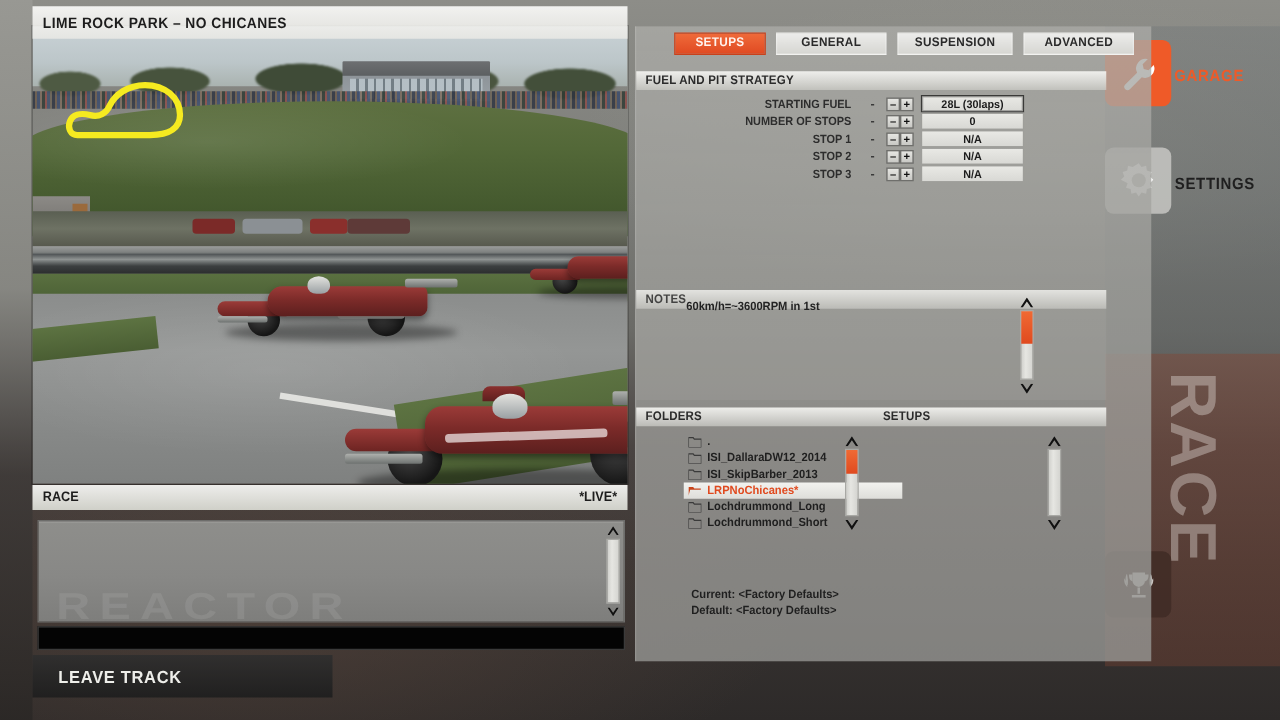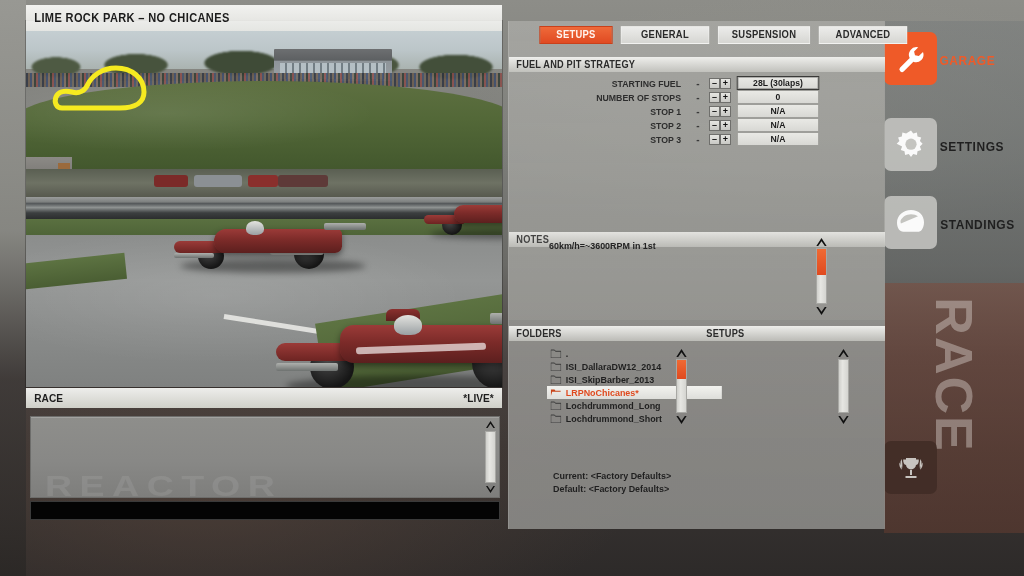--- a/index.html
+++ b/index.html
@@ -256,20 +256,21 @@
     background: linear-gradient(180deg,#f06a34,#e04a1f);
   }
 
   
   .setup-panel {
     position: absolute; left: 508px; top: 21px;
     width: 376px; height: 508px;
     background: linear-gradient(180deg, rgba(170,170,166,.80) 0%, rgba(160,160,156,.78) 40%, rgba(150,150,147,.80) 100%);
     border-left: 1px solid rgba(255,255,255,.12);
     z-index: 6;
+    padding-left: 36px;
   }
   .tabs { position:absolute; left: 28px; top: 5px; display:flex; gap: 3px; }
   .tab {
     height: 16px; line-height: 16px;
     padding: 0 9px;
     font-size: 10px; font-weight: bold; letter-spacing: .3px;
     color: #2a2a2a; text-align:center;
     background: linear-gradient(180deg,#ececea,#d6d6d2);
     border: 1px solid rgba(255,255,255,.35);
     transform: scaleX(.94); transform-origin: center;
@@ -723,29 +724,20 @@
     <div class="nav-item" style="top:118px;">
       <div class="nav-ico grey">
         <svg width="34" height="34" viewBox="0 0 34 34">
           <path d="M17 2.5l2.2 3.1 3.7-1 .6 3.8 3.7 1.1-1.3 3.6 2.7 2.7-2.7 2.7 1.3 3.6-3.7 1.1-.6 3.8-3.7-1-2.2 3.1-2.2-3.1-3.7 1-.6-3.8-3.7-1.1 1.3-3.6L2.7 15.8l2.7-2.7-1.3-3.6 3.7-1.1.6-3.8 3.7 1Z" fill="#fafafa"></path>
           <circle cx="17" cy="16.2" r="5.6" fill="#c4c4c0"></circle>
         </svg>
       </div>
       <div class="nav-lbl dark">SETTINGS</div>
     </div>
 
-    <div class="nav-item" style="top:196px;">
-      <div class="nav-ico grey">
-        <svg width="34" height="32" viewBox="0 0 34 32">
-          <path d="M17 3c8 0 13 5.4 13 12.2 0 3.2-.9 5.8-2.2 7.6-1 1.4-2.4 2-4.2 2H9.4C5.6 24.8 3 21 3 15.6 3 8.6 9 3 17 3Z" fill="#fafafa"></path>
-          <path d="M6.6 13.6c1.6-3.6 5.6-6.4 10.4-6.4 2.8 0 5.2.8 7 2L6.9 16.4c-.4-.9-.5-1.9-.3-2.8Z" fill="#c4c4c0"></path>
-        </svg>
-      </div>
-      <div class="nav-lbl dark">STANDINGS</div>
-    </div>
 
     <div class="race-vert">
       <span>RACE</span>
     </div>
 
     <div class="nav-item" style="top:441px;">
       <div class="nav-ico dark">
         <svg width="34" height="30" viewBox="0 0 34 30">
           <path d="M12 5h10v6.5a5 5 0 0 1-10 0Z" fill="#c8c4c0"></path>
           <path d="M16 17h2v5h-2Z" fill="#c8c4c0"></path>
@@ -754,14 +746,17 @@
           <path d="M22 6.5h2.8c.2 3-.8 5-2.8 5.6Z" fill="#c8c4c0"></path>
           <path d="M7.5 6c-1.6 2.6-1.4 6.4.6 9.6.6-3.6.2-6.8-.6-9.6Z" fill="#c8c4c0"></path>
           <path d="M26.5 6c1.6 2.6 1.4 6.4-.6 9.6-.6-3.6-.2-6.8.6-9.6Z" fill="#c8c4c0"></path>
           <path d="M5.5 9.5c-.6 2.6.4 5.4 2.4 7.2-.2-2.8-1-5.4-2.4-7.2Z" fill="#c8c4c0"></path>
           <path d="M28.5 9.5c.6 2.6-.4 5.4-2.4 7.2.2-2.8 1-5.4 2.4-7.2Z" fill="#c8c4c0"></path>
         </svg>
       </div>
     </div>
   </div>
 
+  <div class="leave-track">
+    <span>LEAVE TRACK</span>
+  </div>
 
 </div>
 
 </body></html>

